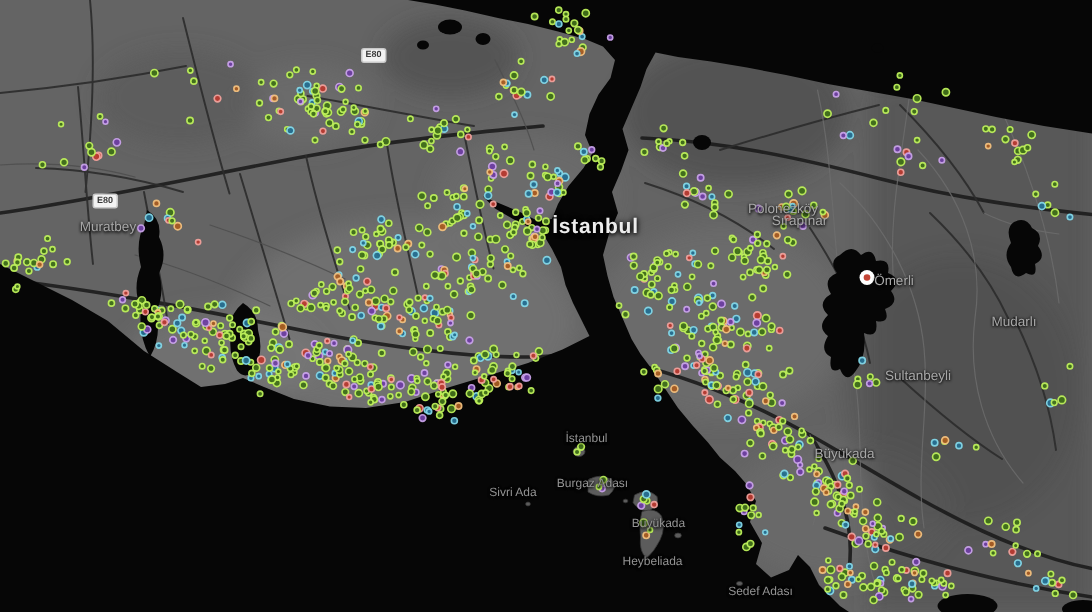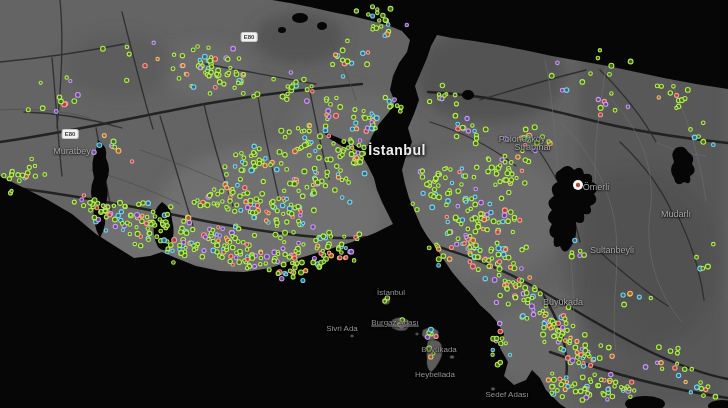--- a/index.html
+++ b/index.html
@@ -1348,21 +1348,21 @@
   <div class="labels-layer" id="labels-layer">
       <span class="map-label city" style="left: 397px; top: 150px;">İstanbul</span>
       <span class="map-label place" style="left: 488px; top: 139px; margin-left: 34px;">Polonezköy</span>
       <span class="map-label place" style="left: 533px; top: 147px;">Sırapınar</span>
       <span class="map-label place" style="left: 596px; top: 187px;">Ömerli</span>
       <span class="map-label place" style="left: 676px; top: 214px;">Mudarlı</span>
       <span class="map-label place" style="left: 612px; top: 250px; text-align: center;">Sultanbeyli</span>
       <span class="map-label place" style="left: 72px; top: 151px;">Muratbey</span>
       <span class="map-label place" style="left: 563px; top: 302px;">Büyükada</span>
       <span class="map-label island" style="left: 391px; top: 292px;">İstanbul</span>
-      <span class="map-label island" style="left: 395px; top: 322px; text-decoration: underline;">Burgaz Adası</span>
+      <span class="map-label island" style="left: 395px; top: 322px;">Burgaz Adası</span>
       <span class="map-label island" style="left: 439px; top: 349px;">Büyükada</span>
       <span class="map-label island" style="left: 435px; top: 374px;">Heybeliada</span>
       <span class="map-label island" style="left: 342px; top: 328px; text-align: center;">Sivri Ada</span>
       <span class="map-label island" style="left: 507px; top: 394px;">Sedef Adası</span>
       <span class="road-shield" style="left: 70px; top: 134px;">E80</span>
       <span class="road-shield" style="left: 249px; top: 37px;">E80</span>
     </div>
 </div>
 
 </body></html>

